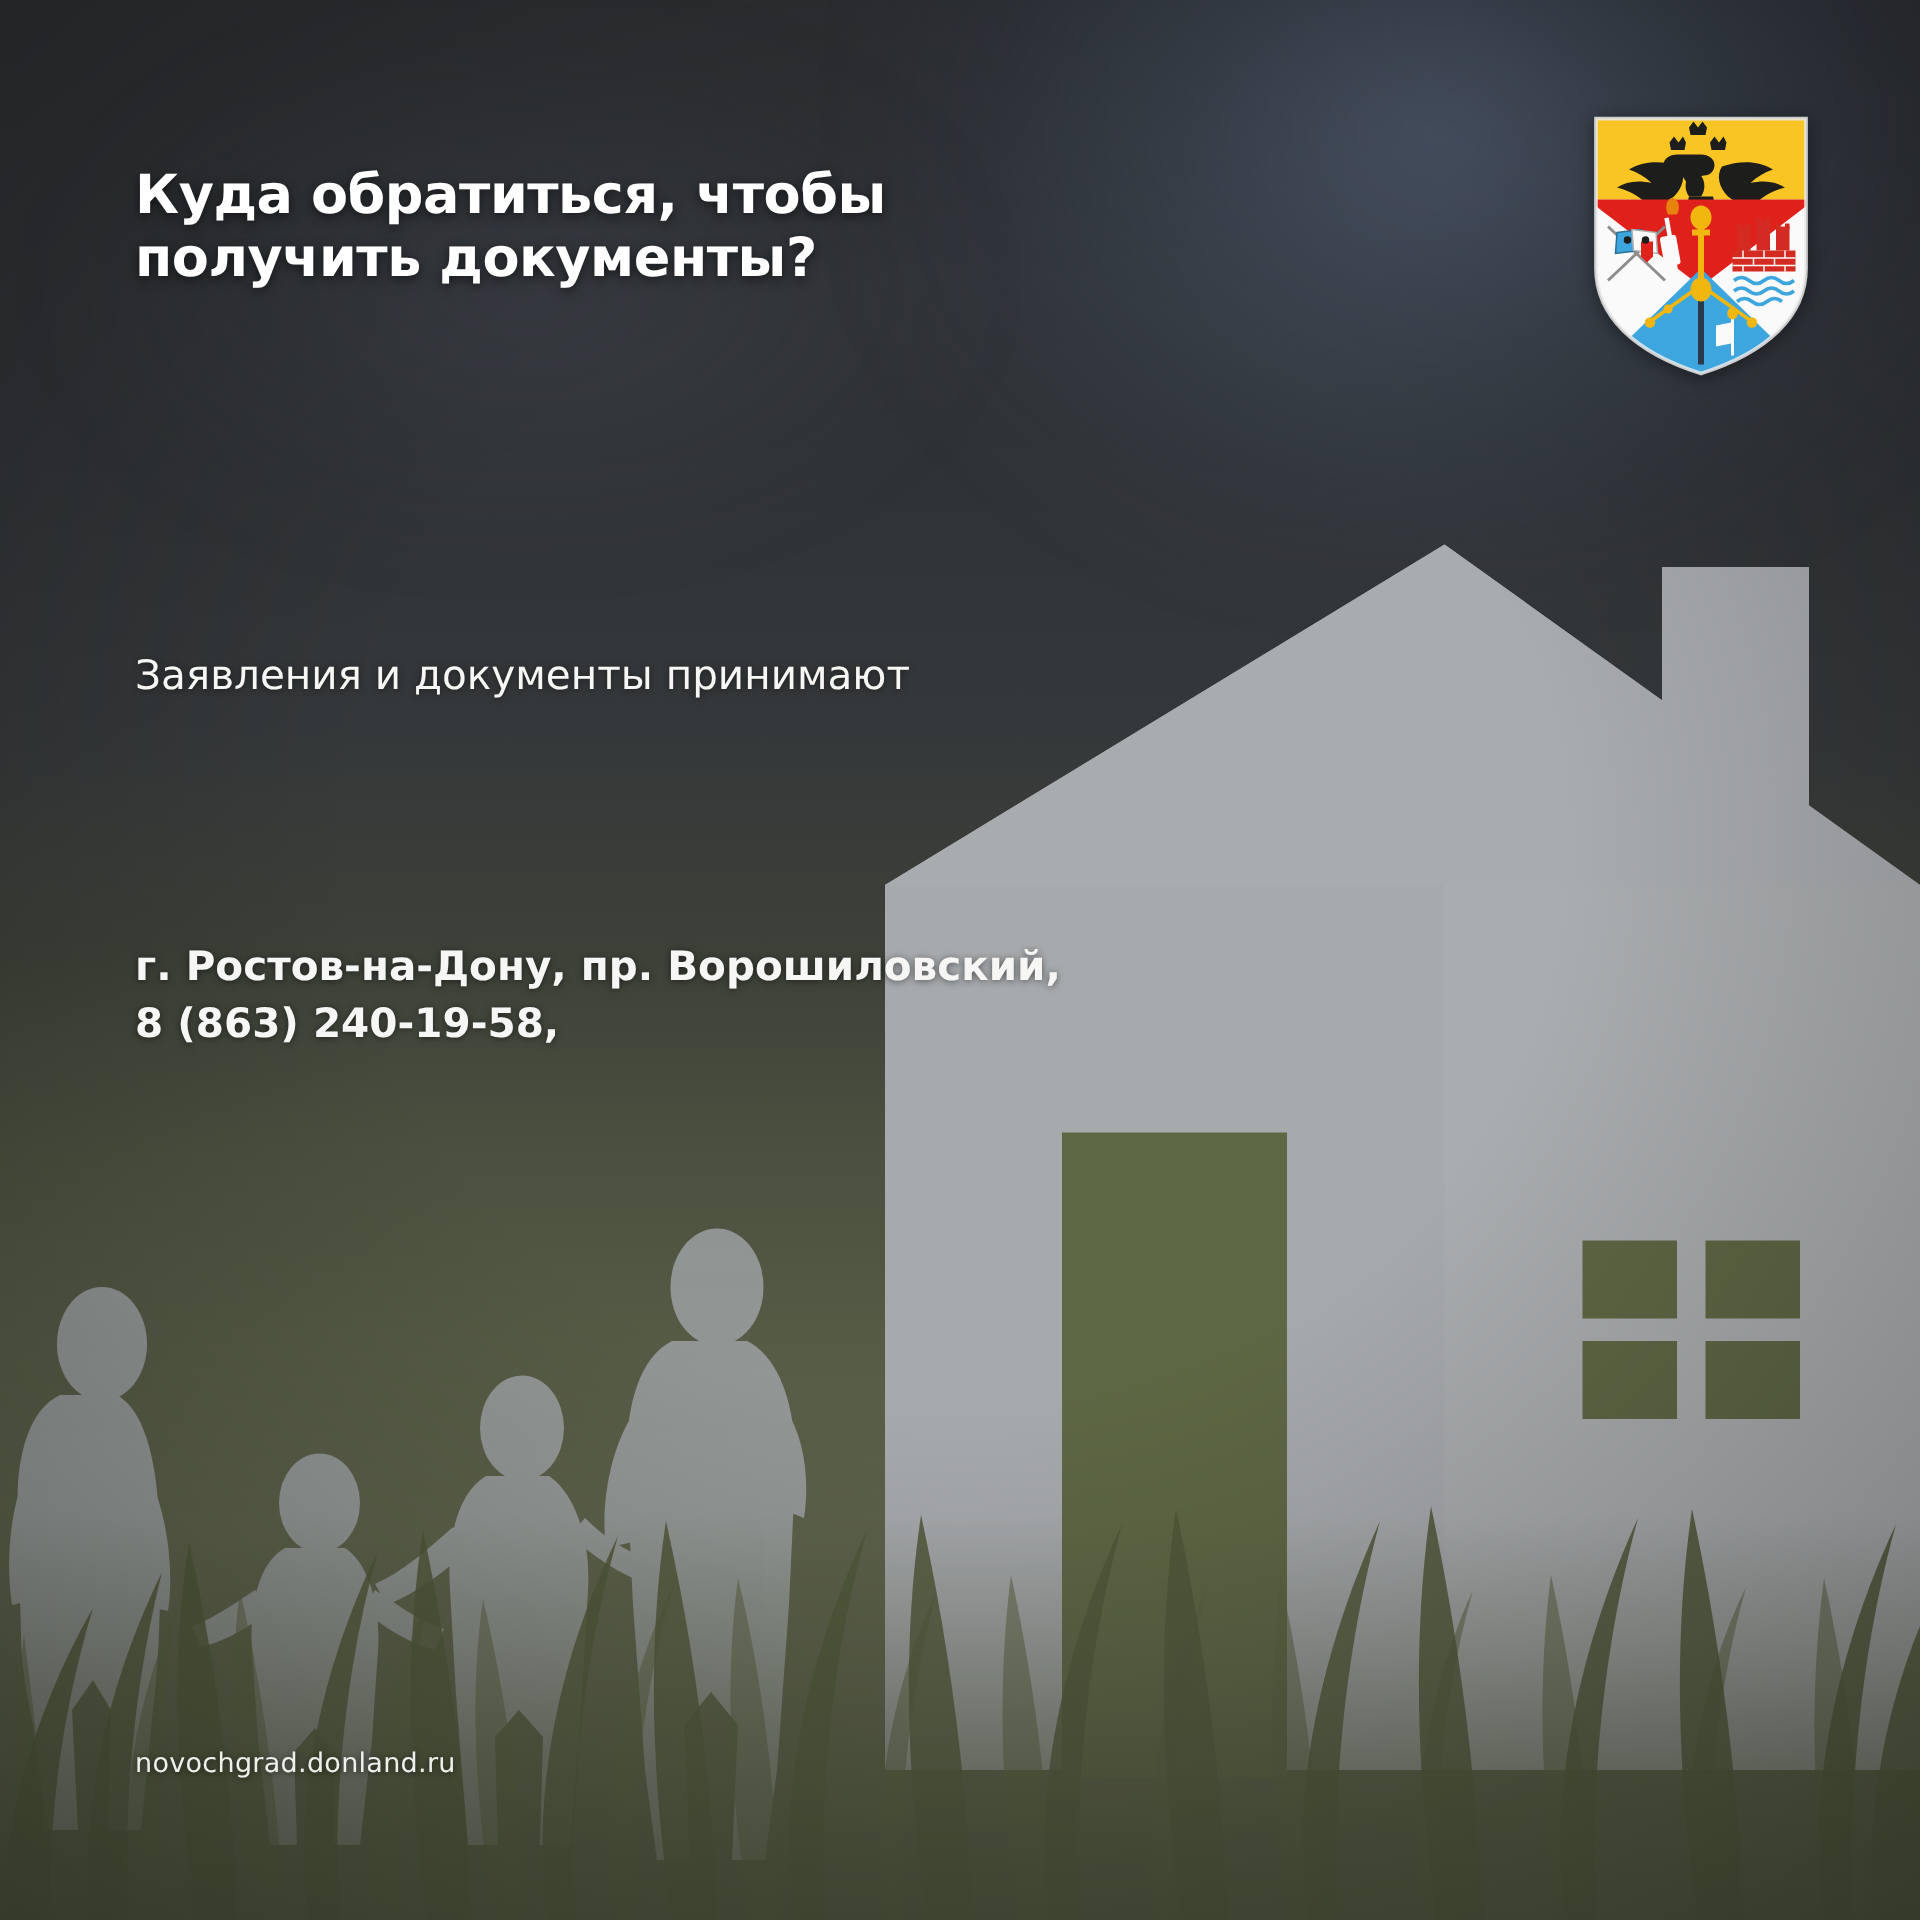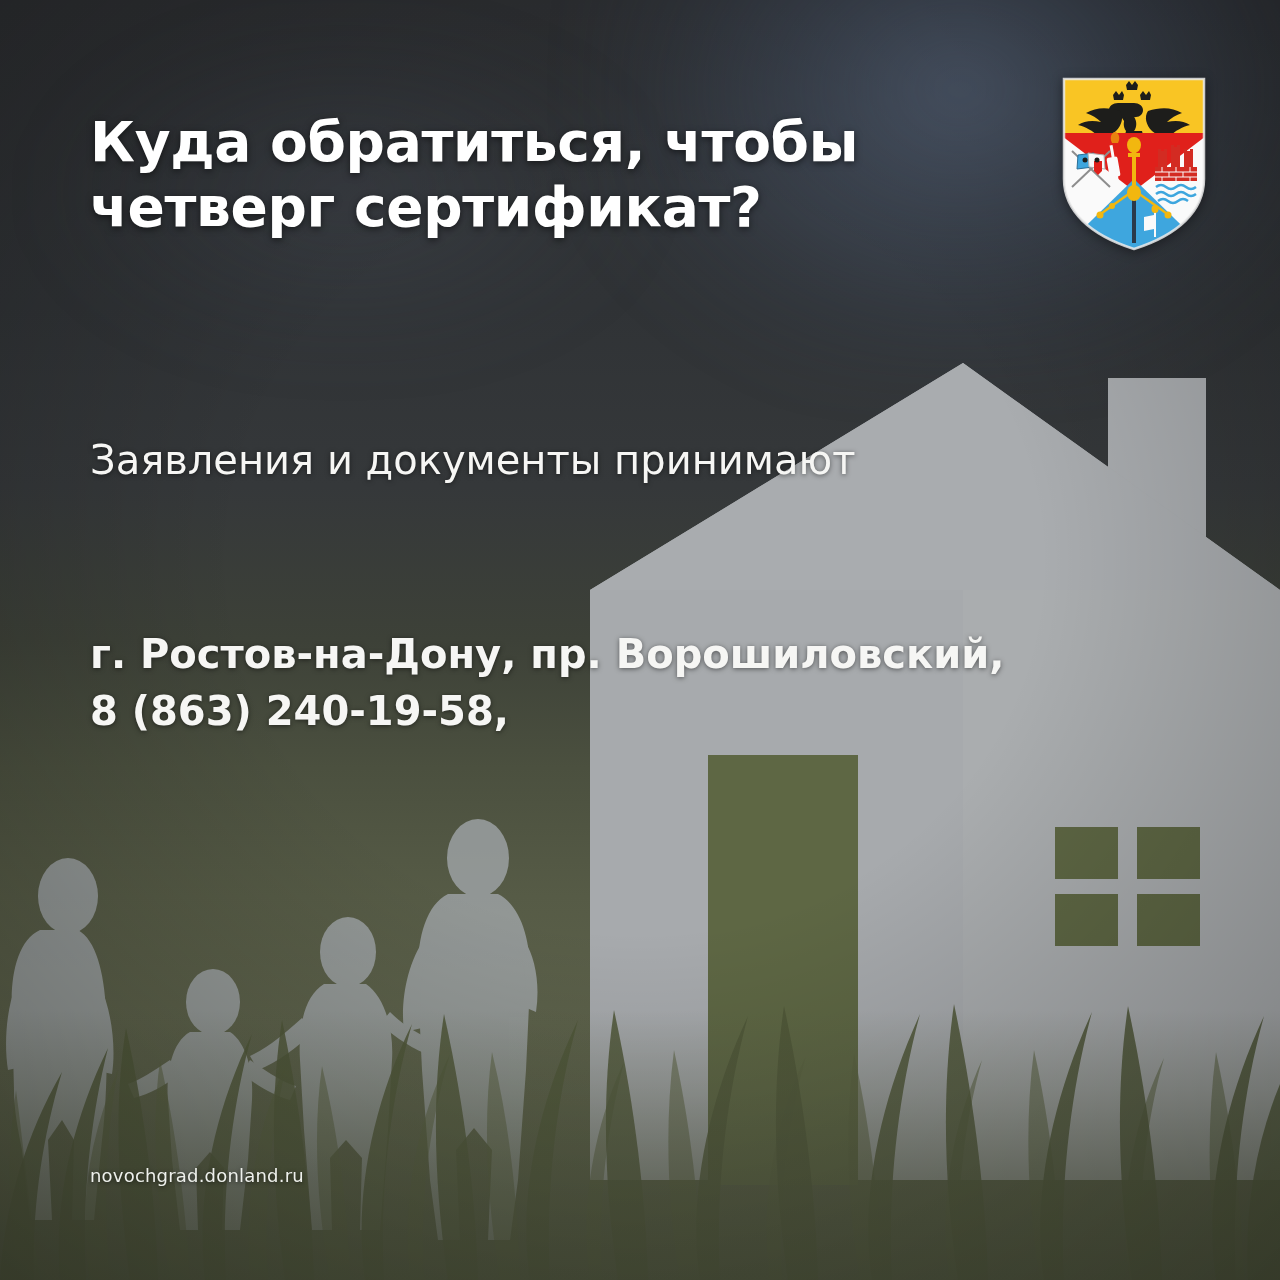--- a/index.html
+++ b/index.html
@@ -108,32 +108,32 @@
         rgba(76,82,60,0.78) 100%);
     pointer-events: none;
   }
 
   
   .title {
     position: absolute;
     left: 90px;
     top: 110px;
     width: 880px;
-    font-size: 55px;
+    font-size: 36px;
     font-weight: bold;
     line-height: 1.18;
     color: #ffffff;
     letter-spacing: -0.3px;
     text-shadow: 0 2px 7px rgba(0,0,0,0.55);
   }
   .body-block {
     position: absolute;
     left: 90px;
     width: 1010px;
-    font-size: 40px;
+    font-size: 27px;
     line-height: 1.42;
     color: #f6f6f4;
     text-shadow: 0 1px 5px rgba(0,0,0,0.50);
     font-weight: 400;
   }
   #para-intro { top: 432px; }
   #para-address { top: 626px; font-weight: bold; }
   #para-hours { top: 872px; }
 
   .body-block p { margin: 0; }
@@ -379,21 +379,21 @@
         <rect x="96" y="136" width="2" height="26" fill="#fafafa"></rect>
         <ellipse cx="97" cy="134" rx="3.5" ry="4" fill="#F2B70F"></ellipse>
       </g>
     </g>
 
     <path d="M6 4 H146 V104 C146 136 120 160 76 174 C32 160 6 136 6 104 Z" fill="none" stroke="#e9e9e9" stroke-width="2.5" opacity="0.85"></path>
   </svg>
 
   <div class="title">
     <div>Куда обратиться, чтобы</div>
-    <div>четверг сертификат?</div>
+    <div>получить документы?</div>
   </div>
 
   <div class="body-block" id="para-intro">
     <p>Заявления и документы принимают</p>
   </div>
 
   <div class="body-block" id="para-address">
     <p>г. Ростов-на-Дону, пр. Ворошиловский,</p>
     <p>8 (863) 240-19-58,</p>
   </div>

